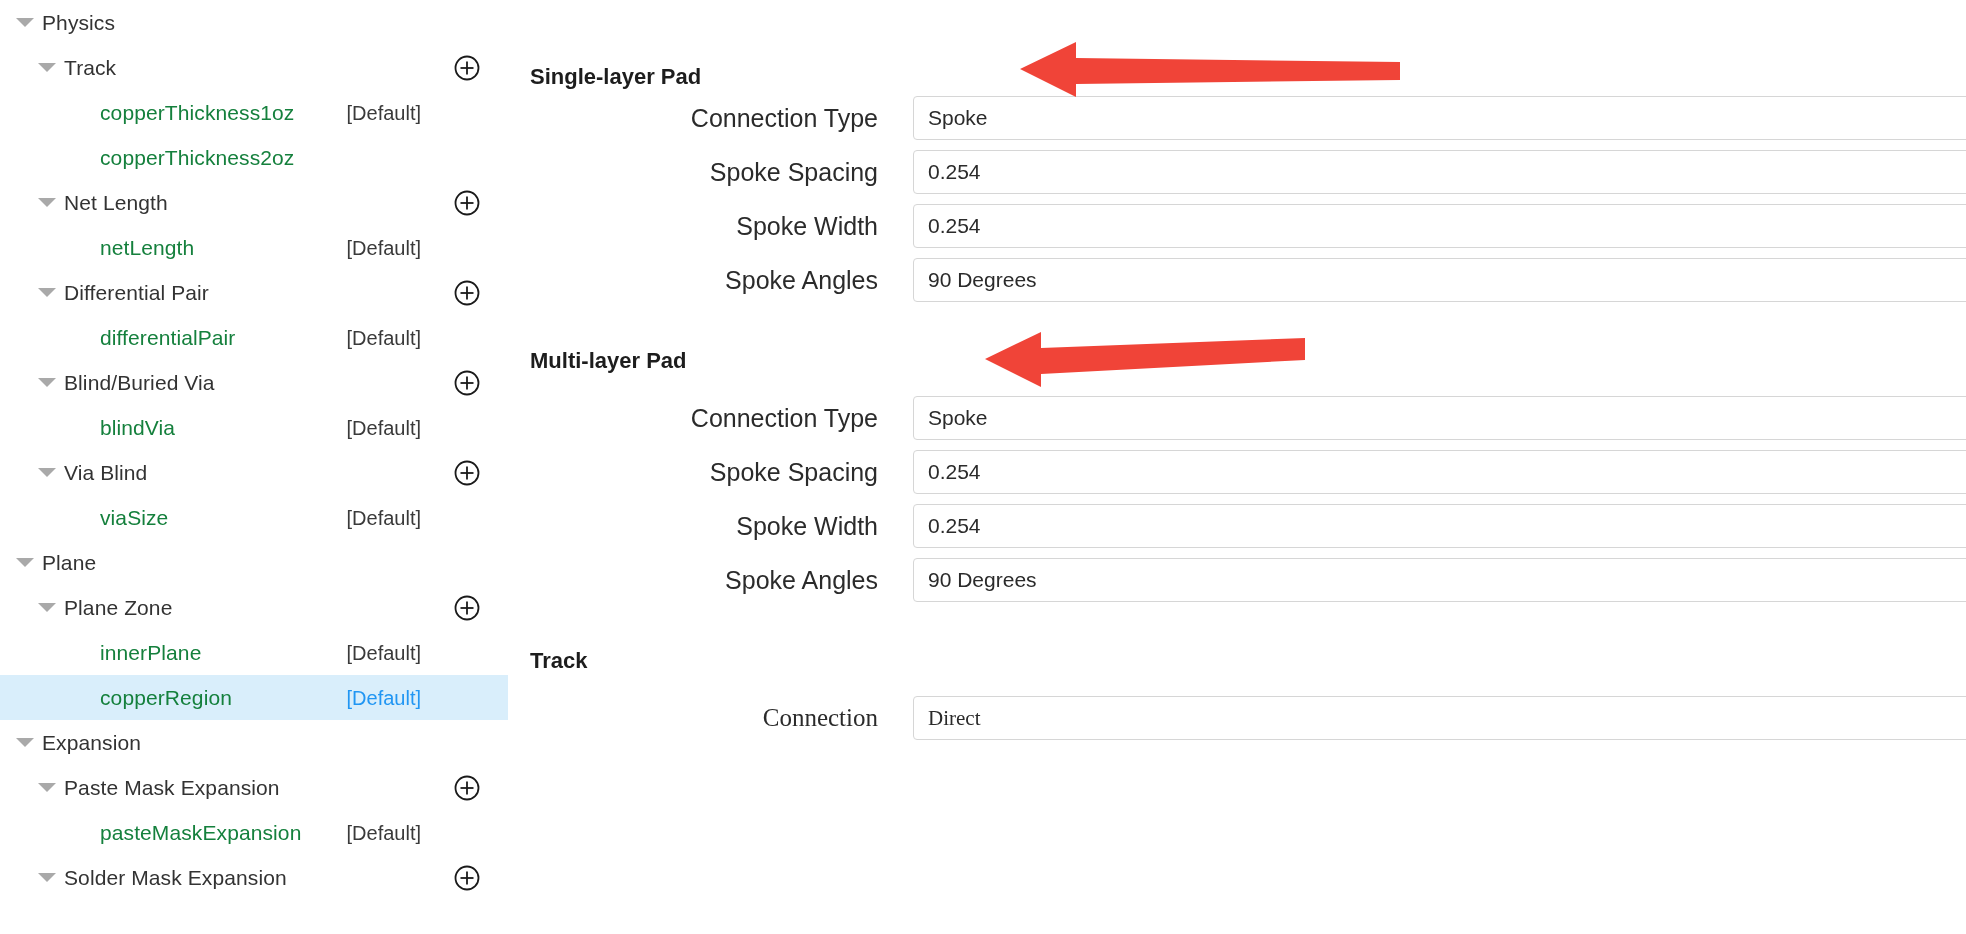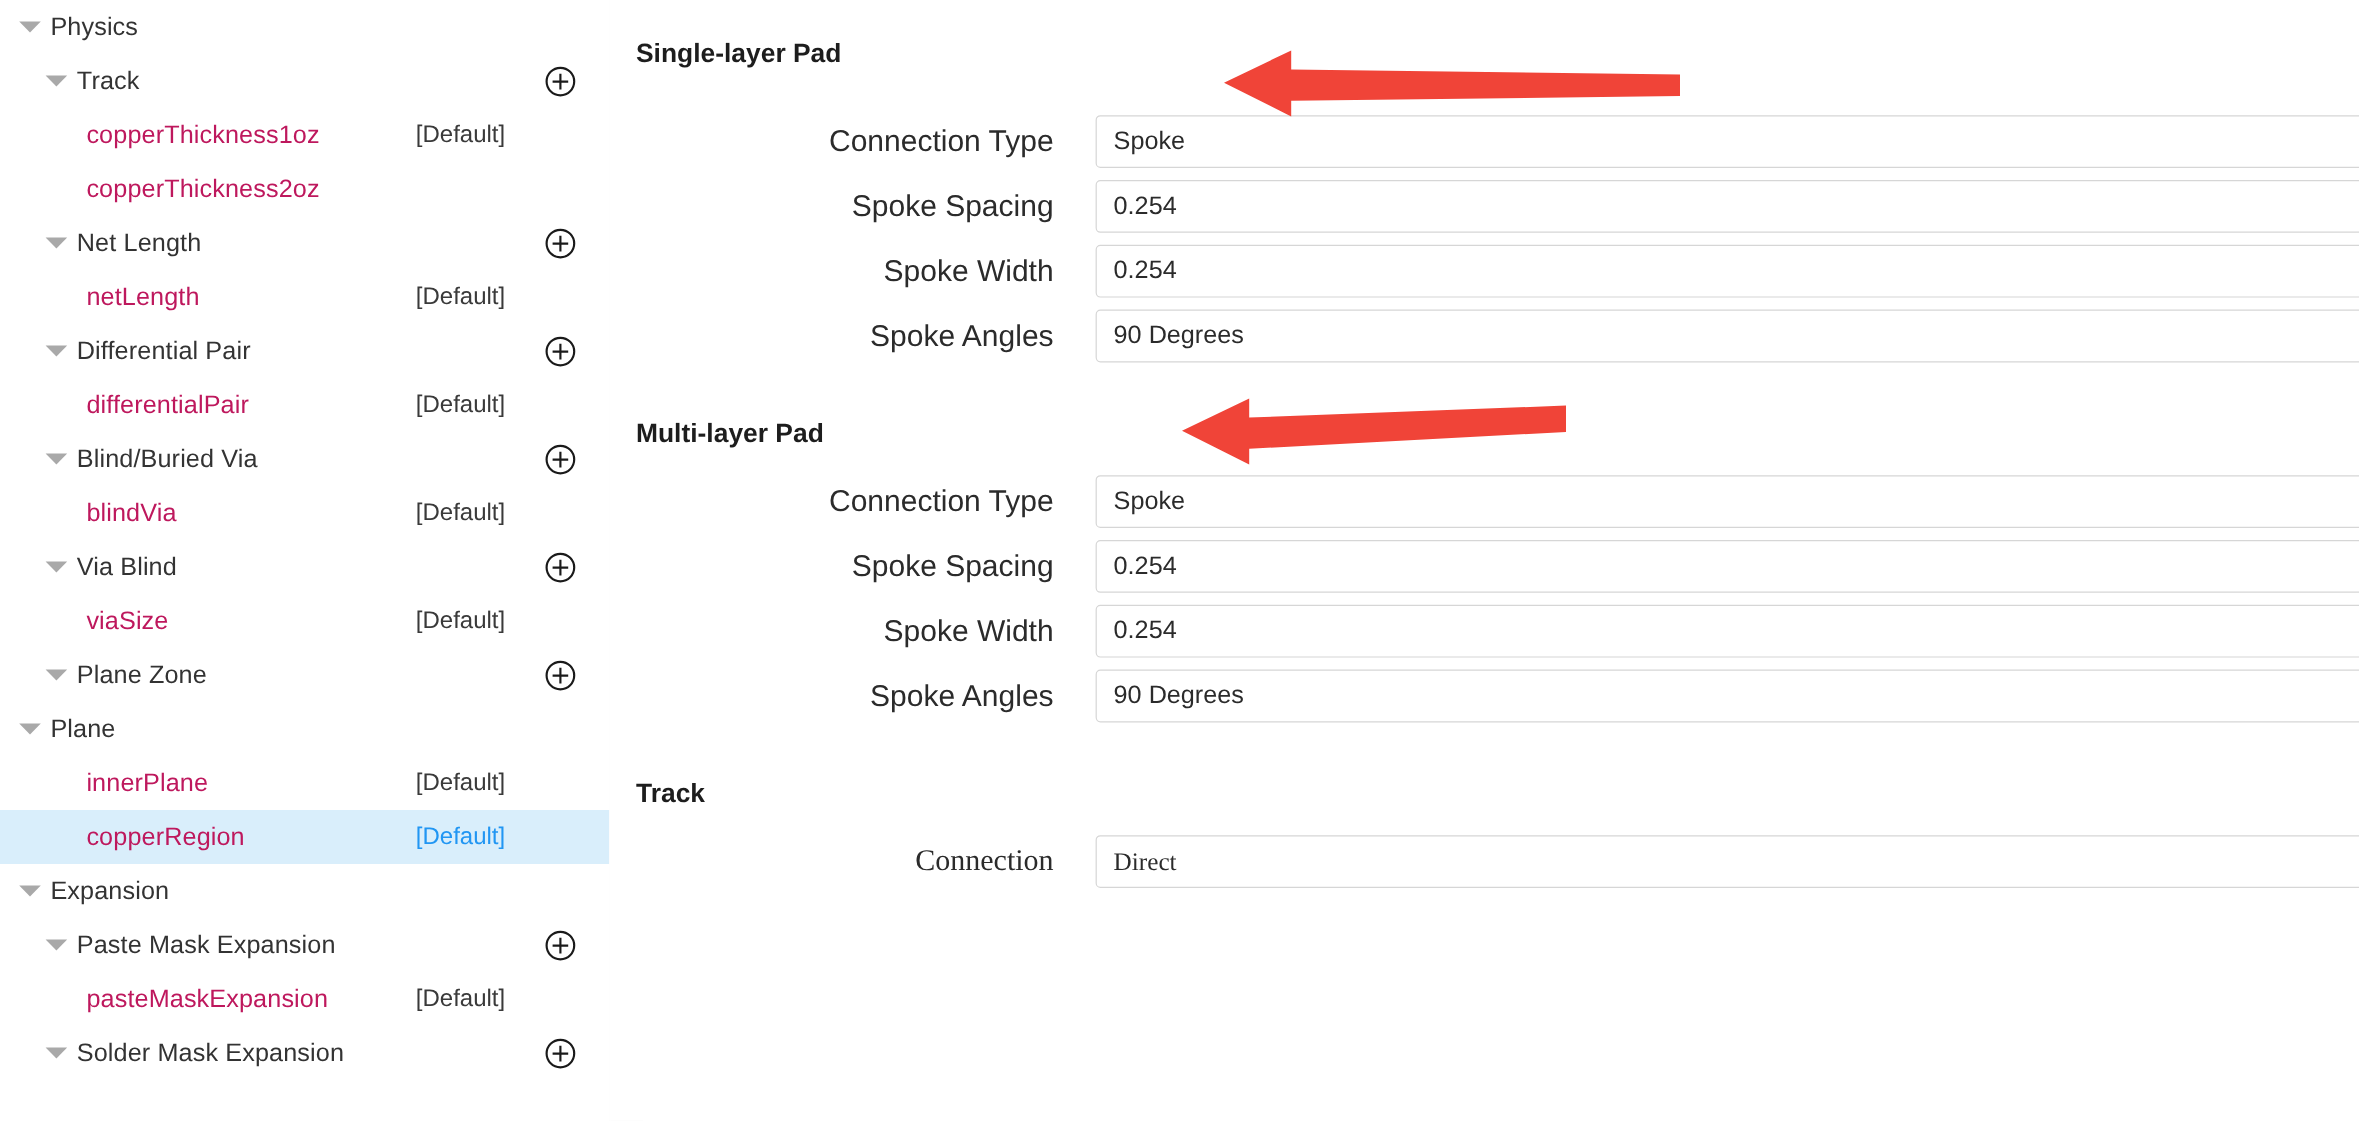--- a/index.html
+++ b/index.html
@@ -44,21 +44,21 @@
   }
   .tree-row.selected { background: #d9eefb; }
 
   .tree-label {
     font-size: 21px;
     color: #2b2b2b;
     white-space: nowrap;
     letter-spacing: 0.1px;
   }
   .tree-row.group .tree-label { color: #333333; }
-  .tree-row.leaf .tree-label { color: #be185d; }
+  .tree-row.leaf .tree-label { color: #15803d; margin-left: 28px; }
 
   .caret {
     display: inline-block;
     width: 0; height: 0;
     border-left: 9px solid transparent;
     border-right: 9px solid transparent;
     border-top: 9px solid #a9a9a9;
     margin-right: 8px;
     flex: none;
   }
@@ -243,32 +243,32 @@
           <span class="plus-icon"><svg viewBox="0 0 26 26">
               <circle cx="13" cy="13" r="11.5" fill="none" stroke="#1a1a1a" stroke-width="1.8"></circle>
               <line x1="13" y1="6.5" x2="13" y2="19.5" stroke="#1a1a1a" stroke-width="1.8"></line>
               <line x1="6.5" y1="13" x2="19.5" y2="13" stroke="#1a1a1a" stroke-width="1.8"></line>
             </svg></span>
         </div>
         <div class="tree-row ind2 leaf">
           <span class="tree-label">viaSize</span>
           <span class="default-tag">[Default]</span>
         </div>
+        <div class="tree-row ind0 group">
+          <span class="caret"></span>
+          <span class="tree-label">Plane</span>
+        </div>
         <div class="tree-row ind1 group">
           <span class="caret"></span>
           <span class="tree-label">Plane Zone</span>
           <span class="plus-icon"><svg viewBox="0 0 26 26">
               <circle cx="13" cy="13" r="11.5" fill="none" stroke="#1a1a1a" stroke-width="1.8"></circle>
               <line x1="13" y1="6.5" x2="13" y2="19.5" stroke="#1a1a1a" stroke-width="1.8"></line>
               <line x1="6.5" y1="13" x2="19.5" y2="13" stroke="#1a1a1a" stroke-width="1.8"></line>
             </svg></span>
-        </div>
-        <div class="tree-row ind0 group">
-          <span class="caret"></span>
-          <span class="tree-label">Plane</span>
         </div>
         <div class="tree-row ind2 leaf">
           <span class="tree-label">innerPlane</span>
           <span class="default-tag">[Default]</span>
         </div>
         <div class="tree-row ind2 leaf selected">
           <span class="tree-label">copperRegion</span>
           <span class="default-tag">[Default]</span>
         </div>
         <div class="tree-row ind0 group">
@@ -299,21 +299,21 @@
         </div>
       </div>
   </div>
 
   <div class="scrollbar">
     <div class="sb-thumb"></div>
     <div class="sb-arrow"></div>
   </div>
 
   <div class="form-panel" id="form-panel">
-      <div class="section-title" style="top: 32px;">Single-layer Pad</div>
+      <div class="section-title" style="top: 64px;">Single-layer Pad</div>
       <div class="form-row" style="top: 96px; width: 100%;">
         <div class="row-label">Connection Type</div>
         <div class="field select">
           <span>Spoke</span>
         </div>
       </div>
       <div class="form-row" style="top: 150px; width: 100%;">
         <div class="row-label">Spoke Spacing</div>
         <div class="field">
           <span>0.254</span>

